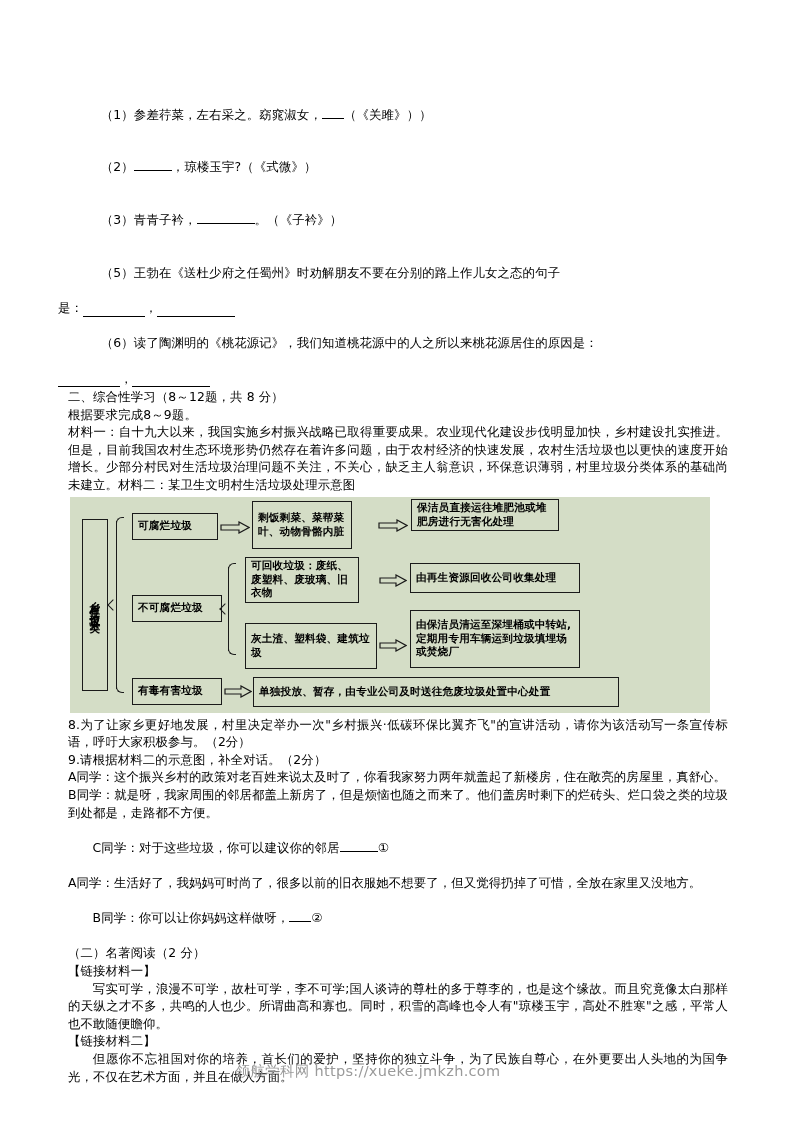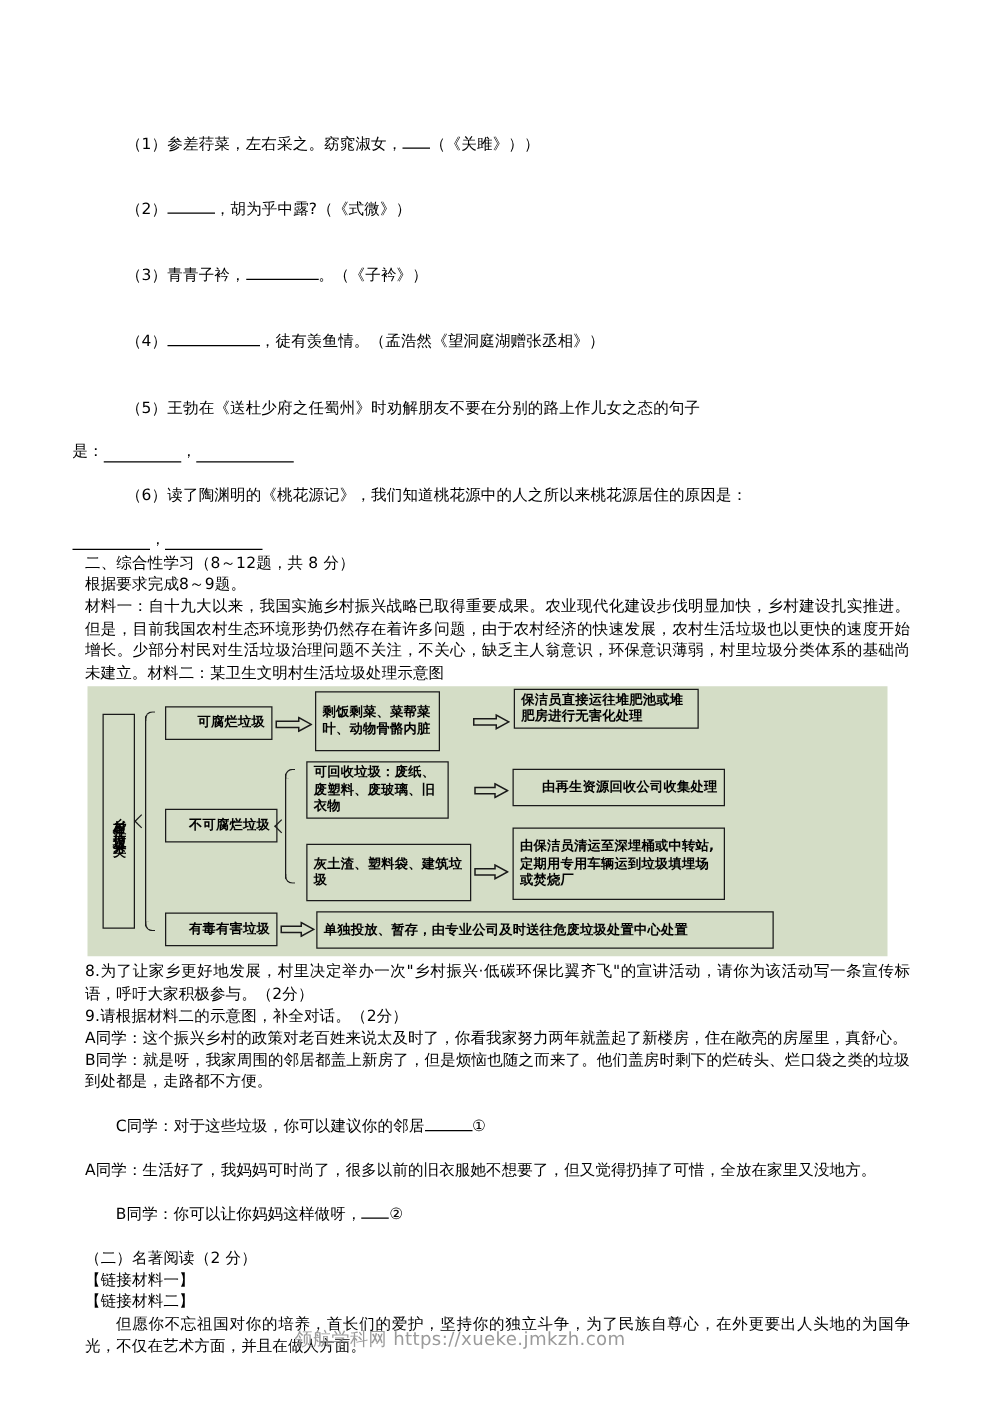--- a/index.html
+++ b/index.html
@@ -83,21 +83,21 @@
     background: #d4ddc6;
     box-sizing: border-box;
     display: flex;
     align-items: center;
     padding: 2px 5px;
     font-size: 10.6px;
     line-height: 13.6px;
     letter-spacing: 0.2px;
     font-weight: 600;
   }
-  .dbox.center { justify-content: flex-end; }
+  .dbox.center { justify-content: flex-start; }
 
   
   .vlabel {
     position: absolute;
     left: 12px;
     top: 22px;
     width: 26px;
     height: 172px;
     border: 1.6px solid #1a1a1a;
     background: #d4ddc6;
@@ -175,30 +175,27 @@
 <div class="page">
   <div class="content">
 
     <div>
 
       <div class="line">
         <span>（1）</span><span>参差荇菜，左右采之。窈窕淑女，</span><span class="blank-sm"></span><span>（《关雎》））</span>
       </div>
 
       <div class="line">
-        <span>（2）</span><span class="blank-md"></span><span>，胡为乎中露?（《式微》）</span>
+        <span>（2）</span><span class="blank-md"></span><span>，琼楼玉宇?（《式微》）</span>
       </div>
 
       <div class="line">
         <span>（3）</span><span>青青子衿，</span><span class="blank-lg"></span><span>。（《子衿》）</span>
       </div>
 
-      <div class="line">
-        <span>（4）</span><span class="blank-xl"></span><span>，徒有羡鱼情。（孟浩然《望洞庭湖赠张丞相》）</span>
-      </div>
 
       <div class="line">
         <span>（5）</span><span>王勃在《送杜少府之任蜀州》时劝解朋友不要在分别的路上作儿女之态的句子</span>
       </div>
       <div class="answer-row" style="margin-left:-10px;">
         <span>是：</span><span class="ans-line" style="width:62px;"></span><span>，</span><span class="ans-line" style="width:78px;"></span>
       </div>
 
       <div class="line">
         <span>（6）</span><span>读了陶渊明的《桃花源记》，我们知道桃花源中的人之所以来桃花源居住的原因是：</span>
@@ -301,20 +298,21 @@
     </div>
     <div class="para">
       <span>A同学：</span><span>生活好了，我妈妈可时尚了，很多以前的旧衣服她不想要了，但又觉得扔掉了可惜，全放在家里又没地方。</span>
     </div>
     <div class="line">
       <span>B同学：</span><span>你可以让你妈妈这样做呀，</span><span class="blank-sm"></span><span>②</span>
     </div>
 
     <div class="line">（二）名著阅读（2 分）</div>
     <div class="line">【链接材料一】</div>
+    <div class="para indent2">写实可学，浪漫不可学，故杜可学，李不可学;国人谈诗的尊杜的多于尊李的，也是这个缘故。而且究竟像太白那样的天纵之才不多，共鸣的人也少。所谓曲高和寡也。同时，积雪的高峰也令人有"琼楼玉宇，高处不胜寒"之感，平常人也不敢随便瞻仰。</div>
     <div class="line">【链接材料二】</div>
     <div class="para indent2">但愿你不忘祖国对你的培养，首长们的爱护，坚持你的独立斗争，为了民族自尊心，在外更要出人头地的为国争光，不仅在艺术方面，并且在做人方面。</div>
 
   </div>
 
   <div class="footer">
     <span class="logo-mark">领航学科网</span>
     <span>https://xueke.jmkzh.com</span>
   </div>
 </div>

